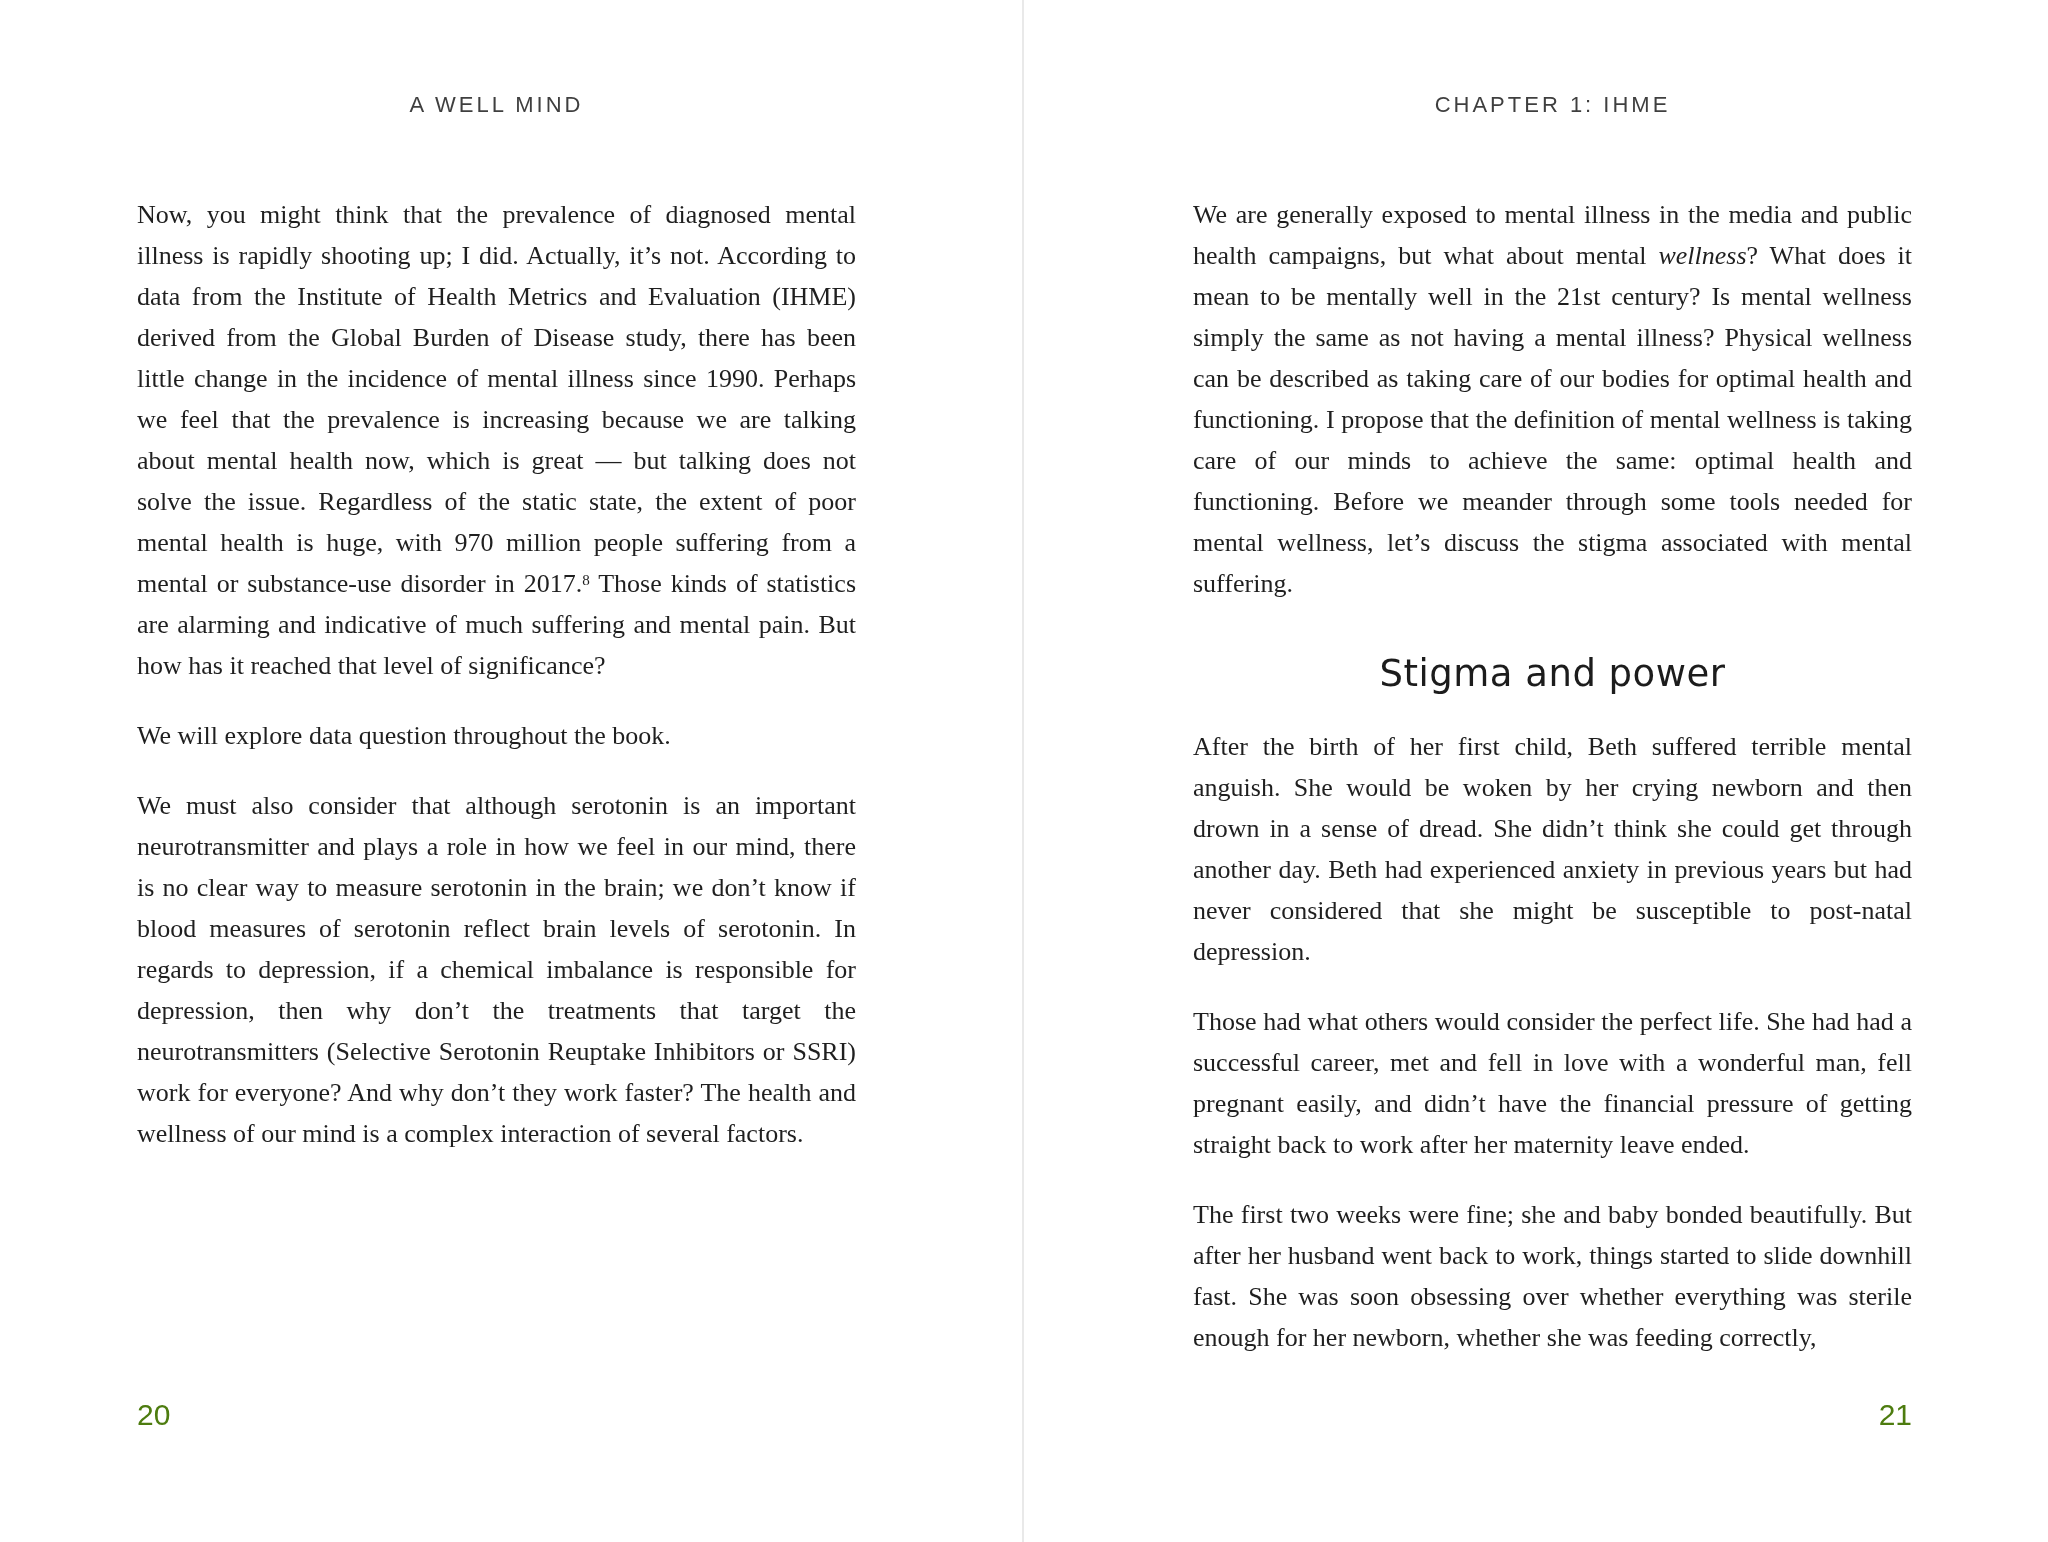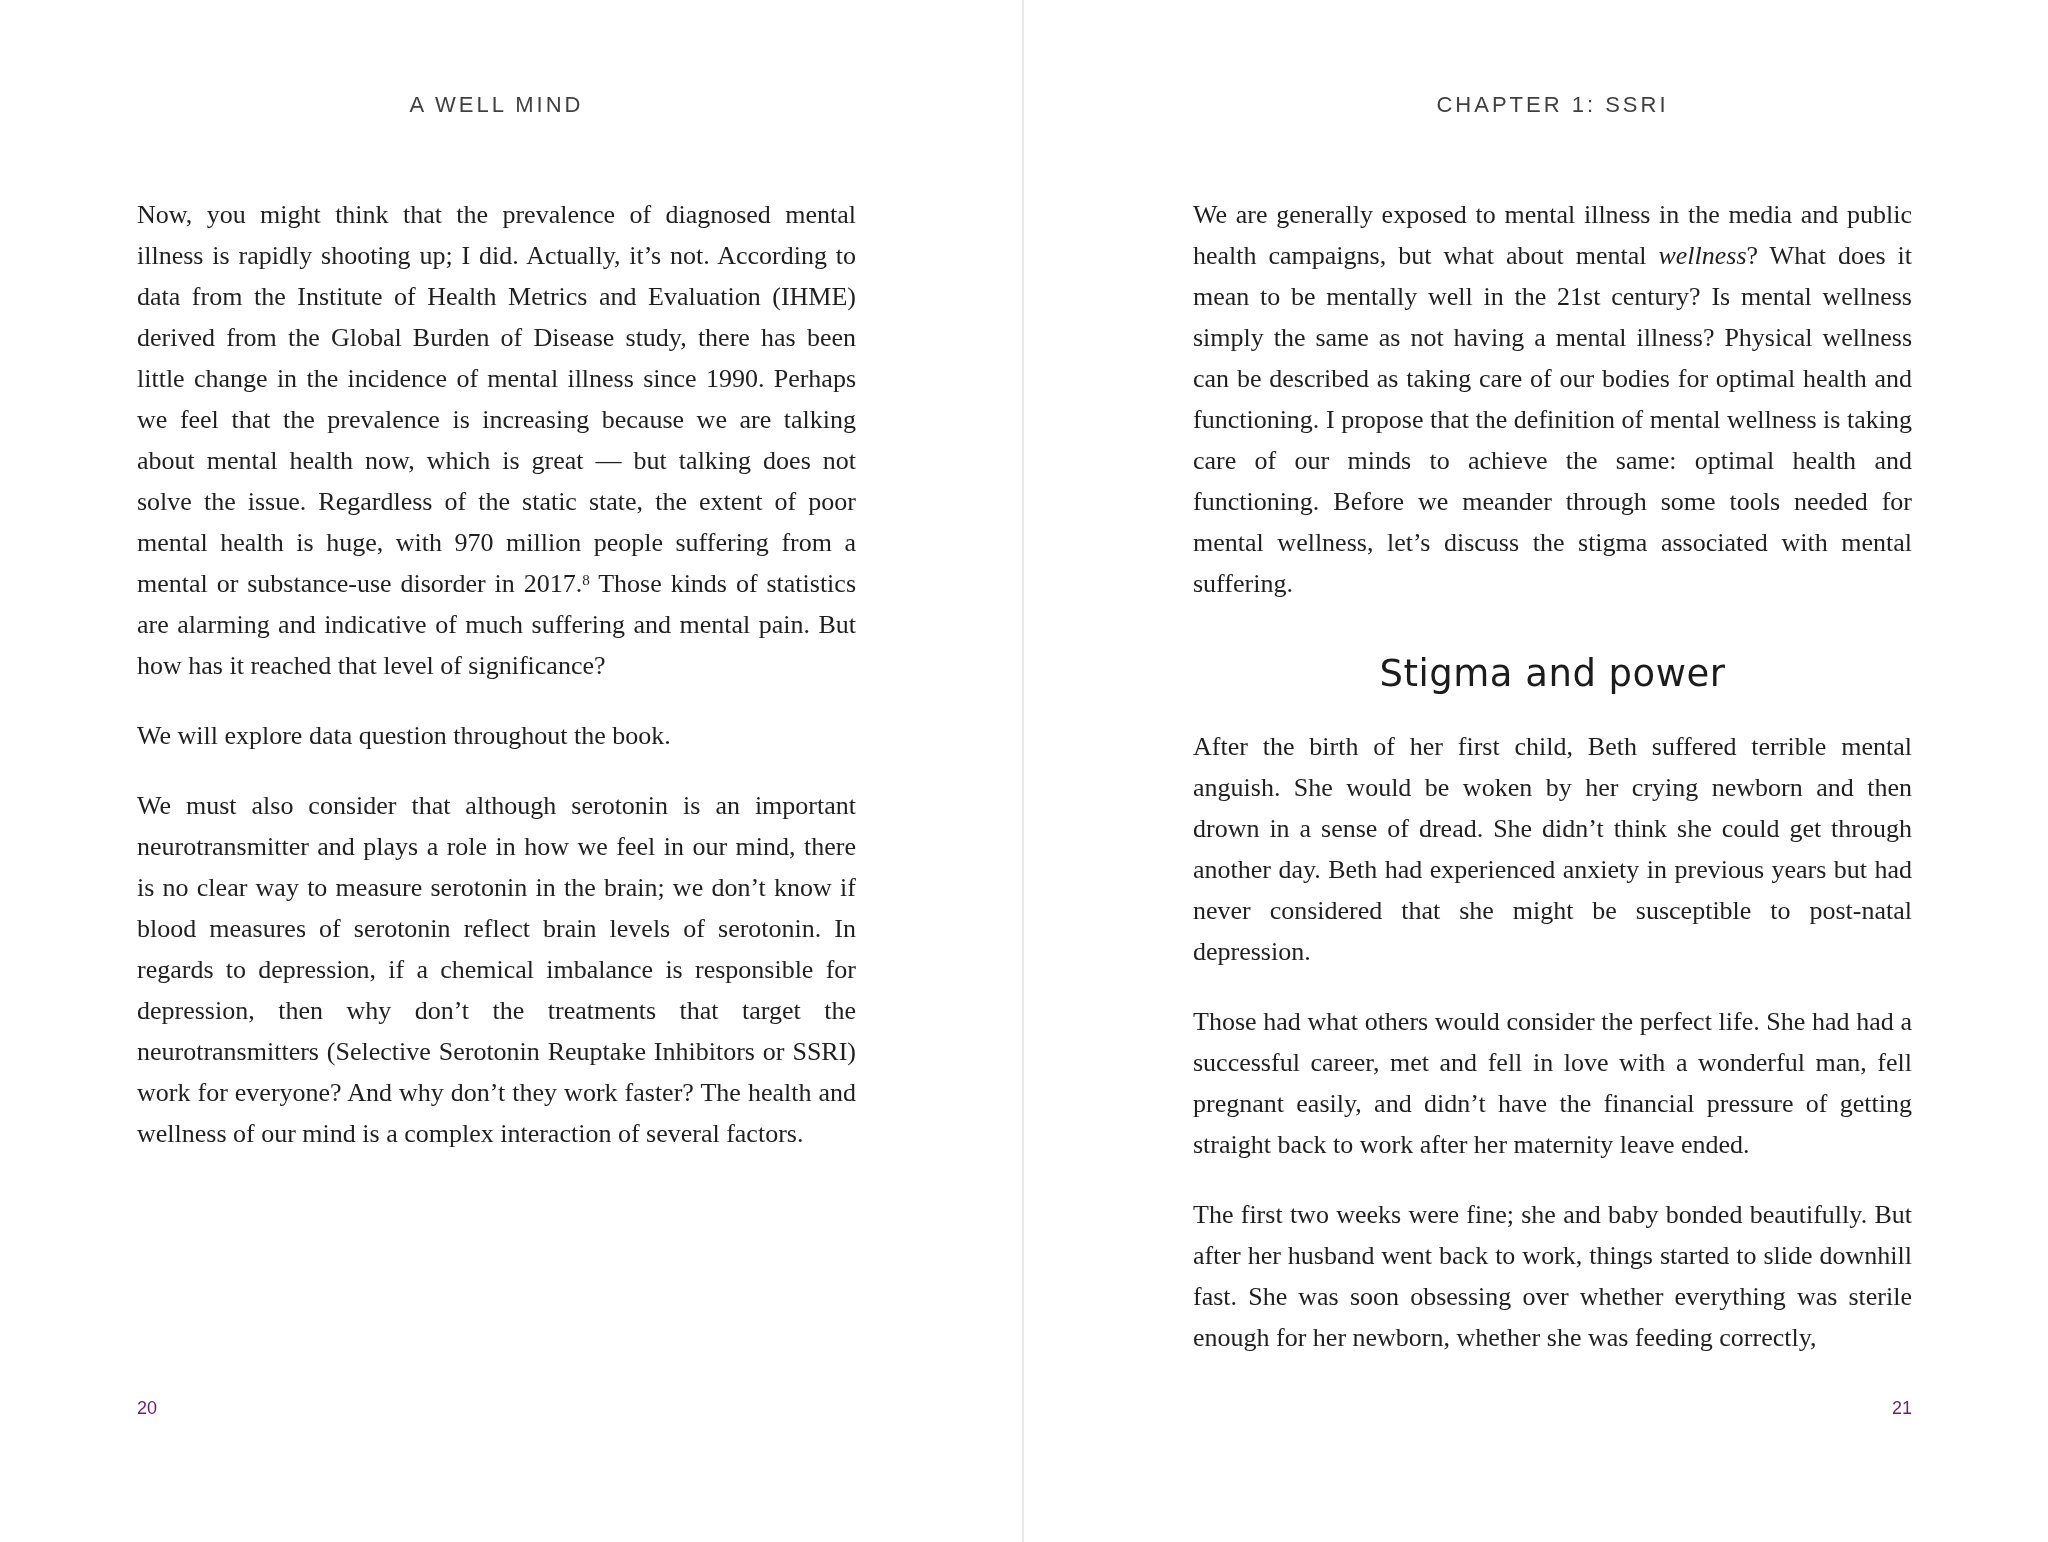--- a/index.html
+++ b/index.html
@@ -85,22 +85,22 @@
     line-height: 0;
     vertical-align: baseline;
     position: relative;
     top: -0.45em;
   }
 
   .page-number {
     position: absolute;
     top: 1398px;
     font-family: "Liberation Sans", sans-serif;
-    font-size: 18px;
-    color: #701a75;
+    font-size: 30px;
+    color: #4d7c0f;
   }
   .page.left  .page-number { left: 137px; }
   .page.right .page-number { left: 169px; width: 719px; text-align: right; }
 </style>
 </head>
 <body>
 
 <div class="spread" style="background: rgb(255, 255, 255);">
 
   <div class="page left">
@@ -109,21 +109,21 @@
         <p><span>Now, you might think that the prevalence of diagnosed mental illness is rapidly shooting up; I did. Actually, it’s not. According to data from the Institute of Health Metrics and Evaluation (IHME) derived from the Global Burden of Disease study, there has been little change in the incidence of mental illness since 1990. Perhaps we feel that the prevalence is increasing because we are talking about mental health now, which is great — but talking does not solve the issue. Regardless of the static state, the extent of poor mental health is huge, with 970 million people suffering from a mental or substance-use disorder in 2017.</span><sup>8</sup><span> Those kinds of statistics are alarming and indicative of much suffering and mental pain. But how has it reached that level of significance?</span></p>
         <p><span>We will explore data question throughout the book.</span></p>
         <p><span>We must also consider that although serotonin is an important neurotransmitter and plays a role in how we feel in our mind, there is no clear way to measure serotonin in the brain; we don’t know if blood measures of serotonin reflect brain levels of serotonin. In regards to depression, if a chemical imbalance is responsible for depression, then why don’t the treatments that target the neurotransmitters (Selective Serotonin Reuptake Inhibitors or SSRI) work for everyone? And why don’t they work faster? The health and wellness of our mind is a complex interaction of several factors.</span></p>
       </div>
     <div class="page-number">20</div>
   </div>
 
   <div class="divider" style="background: rgb(233, 233, 233);"></div>
 
   <div class="page right">
-    <div class="running-head">CHAPTER 1: SSRI</div>
+    <div class="running-head">CHAPTER 1: IHME</div>
     <div class="body-col">
         <p><span>We are generally exposed to mental illness in the media and public health campaigns, but what about mental </span><em>wellness</em><span>? What does it mean to be mentally well in the 21st century? Is mental wellness simply the same as not having a mental illness? Physical wellness can be described as taking care of our bodies for optimal health and functioning. I propose that the definition of mental wellness is taking care of our minds to achieve the same: optimal health and functioning. Before we meander through some tools needed for mental wellness, let’s discuss the stigma associated with mental suffering.</span></p>
         <h2>Stigma and power</h2>
         <p><span>After the birth of her first child, Beth suffered terrible mental anguish. She would be woken by her crying newborn and then drown in a sense of dread. She didn’t think she could get through another day. Beth had experienced anxiety in previous years but had never considered that she might be susceptible to post-natal depression.</span></p>
         <p><span>Those had what others would consider the perfect life. She had had a successful career, met and fell in love with a wonderful man, fell pregnant easily, and didn’t have the financial pressure of getting straight back to work after her maternity leave ended.</span></p>
         <p><span>The first two weeks were fine; she and baby bonded beautifully. But after her husband went back to work, things started to slide downhill fast. She was soon obsessing over whether everything was sterile enough for her newborn, whether she was feeding correctly,</span></p>
       </div>
     <div class="page-number">21</div>
   </div>
 

